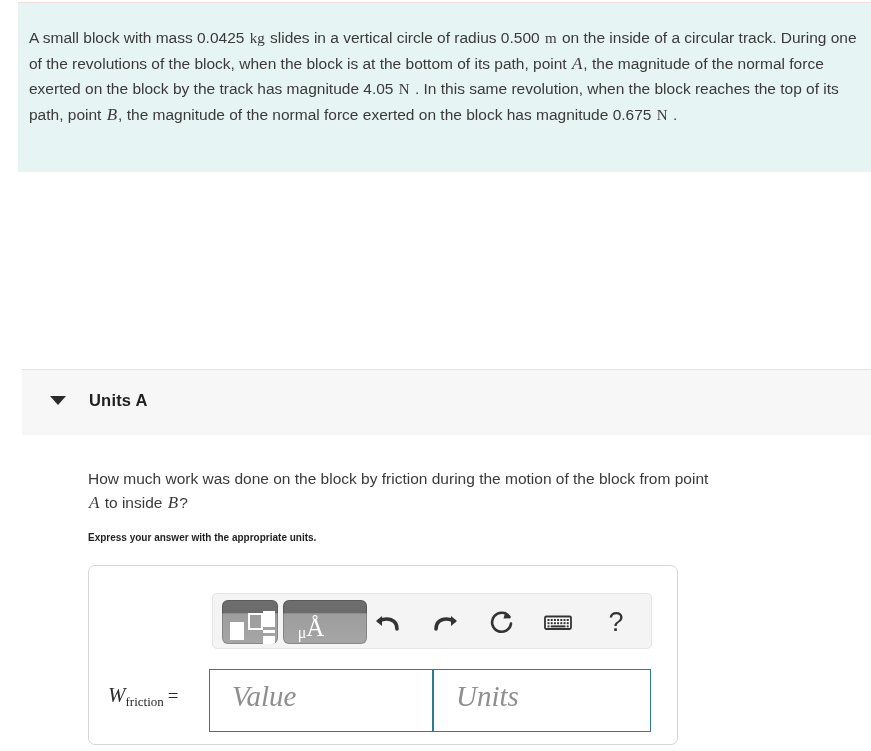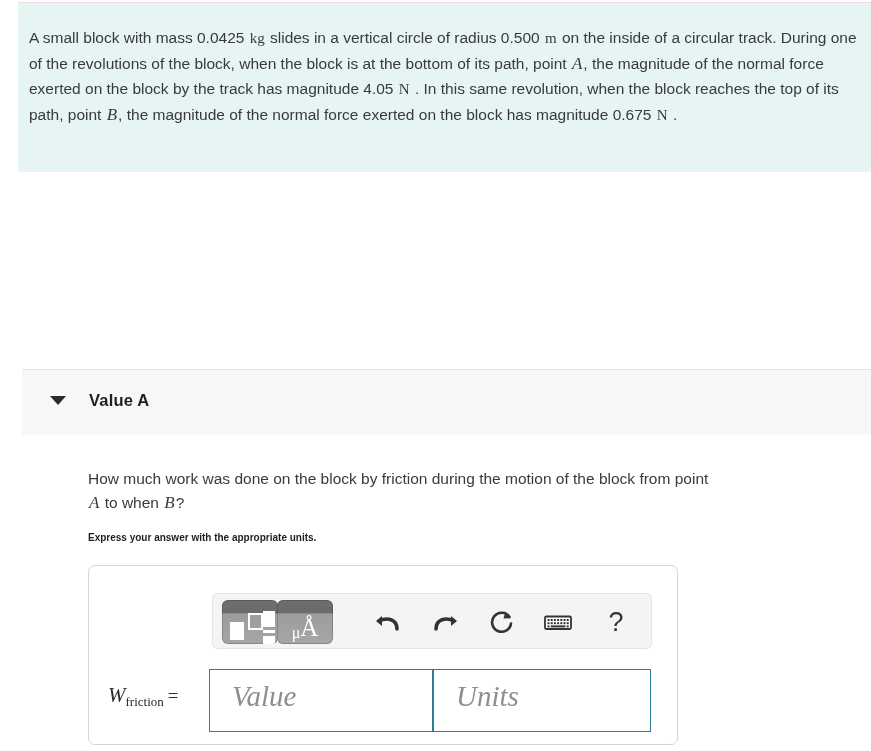--- a/index.html
+++ b/index.html
@@ -138,21 +138,21 @@
     position: absolute;
     top: 6px;
     width: 56px;
     height: 44px;
     border-radius: 6px;
     background: linear-gradient(#6e6e6e 0%, #6b6b6b 30%, #9d9d9d 31%, #a6a6a6 100%);
     box-shadow: inset 0 0 0 1px rgba(0,0,0,0.18);
     overflow: hidden;
   }
   .palette-btn.first { left: 9px; }
-  .palette-btn.second { left: 64px; }
+  .palette-btn.second { left: 70px; padding-left: 28px; }
 
   
   .blk {
     position: absolute;
     background: #ffffff;
   }
   .blk.b1 { left: 8px;  top: 22px; width: 14px; height: 18px; }
   .blk.b2 { left: 26px; top: 13px; width: 11px; height: 13px; background: transparent; border: 2px solid #ffffff; }
   .blk.b3 { left: 41px; top: 11px; width: 12px; height: 16px; }
   .blk.b4 { left: 41px; top: 30px; width: 12px; height: 3px; }
@@ -247,26 +247,26 @@
 </style>
 </head>
 <body>
 
 <div class="statement-banner">
   <div class="statement-text" id="statement-text"><span>A small block with mass 0.0425 </span><span class="munit">kg</span><span> slides in a vertical circle of radius 0.500 </span><span class="munit">m</span><span> on the inside of a circular track. During one of the revolutions of the block, when the block is at the bottom of its path, point </span><span class="mvar">A</span><span>, the magnitude of the normal force exerted on the block by the track has magnitude 4.05 </span><span class="munit">N</span><span> . In this same revolution, when the block reaches the top of its path, point </span><span class="mvar">B</span><span>, the magnitude of the normal force exerted on the block has magnitude 0.675 </span><span class="munit">N</span><span> .</span></div>
 </div>
 
 <div class="part-header">
   <div class="part-caret"></div>
-  <div class="part-title">Value A</div>
+  <div class="part-title">Units A</div>
 </div>
 
 <div class="question-text">How much work was done on the block by friction during the motion of the block from point</div>
 <div class="question-line2">
-  <span class="mvar">A</span><span> to when </span><span class="mvar">B</span><span>?</span>
+  <span class="mvar">A</span><span> to inside </span><span class="mvar">B</span><span>?</span>
 </div>
 <div class="instruction">Express your answer with the appropriate units.</div>
 
 <div class="answer-box">
 
   <div class="mathbar">
 
     <div class="palette-btn first">
       <span>
         <i class="blk b1"></i><i class="blk b2"></i><i class="blk b3"></i><i class="blk b4"></i><i class="blk b5"></i>

